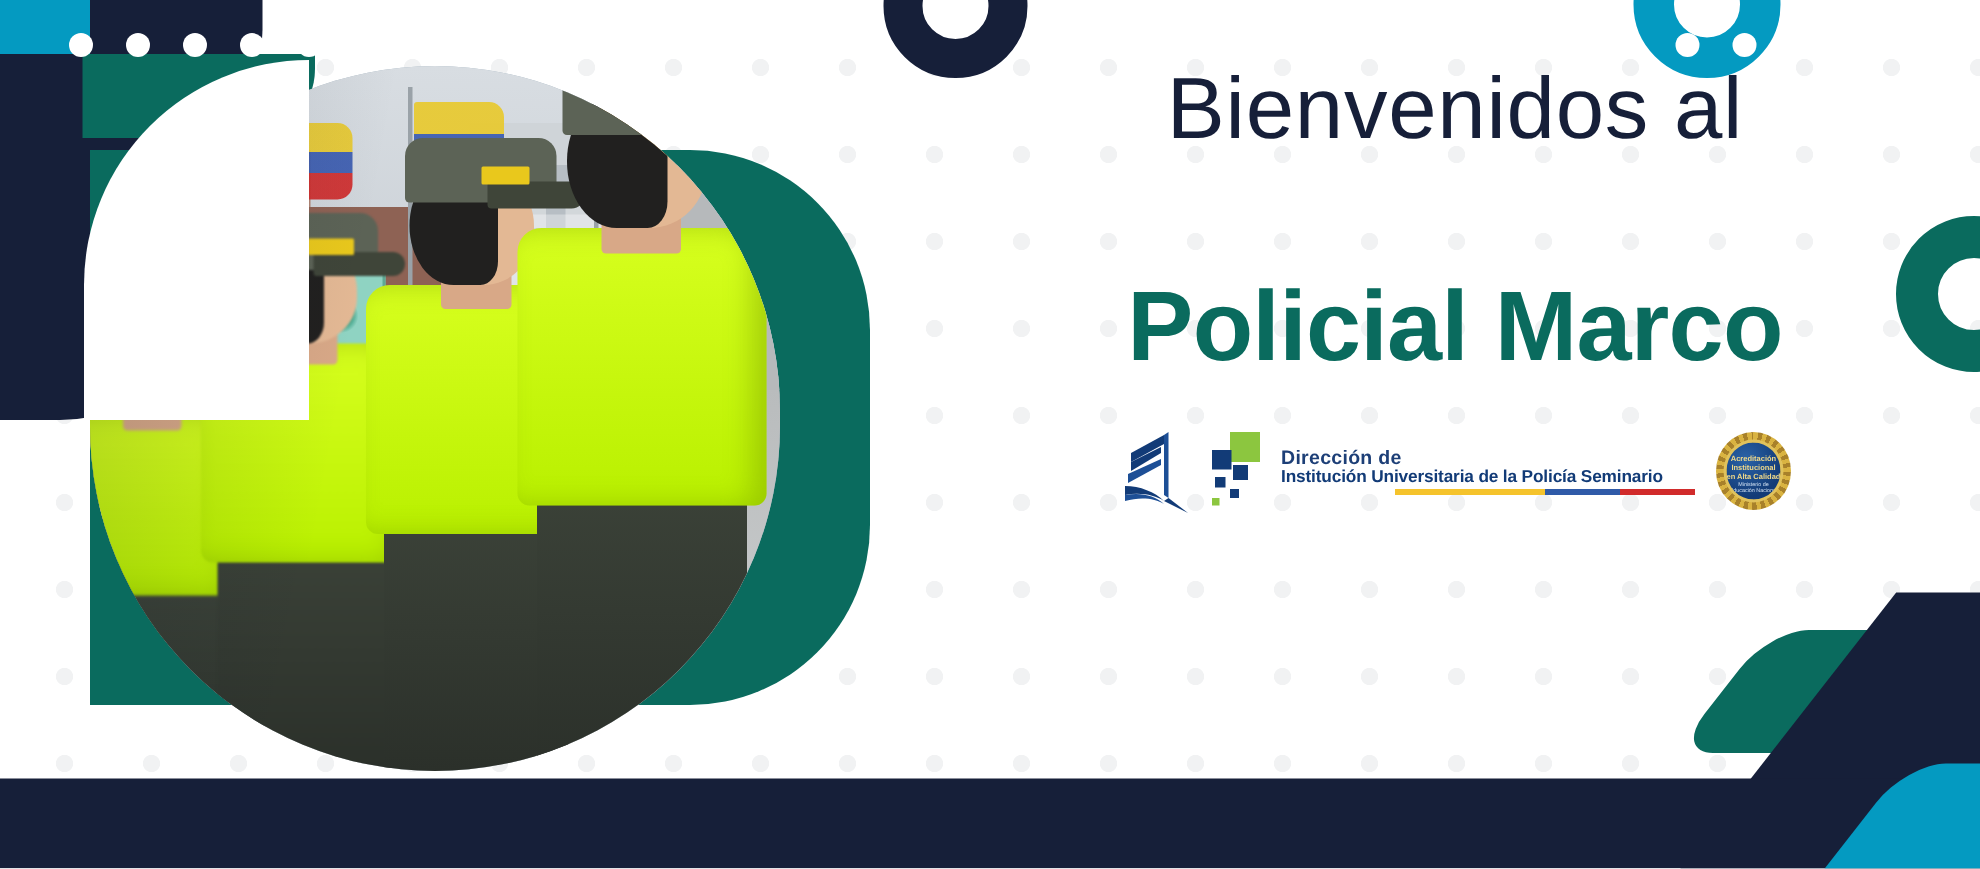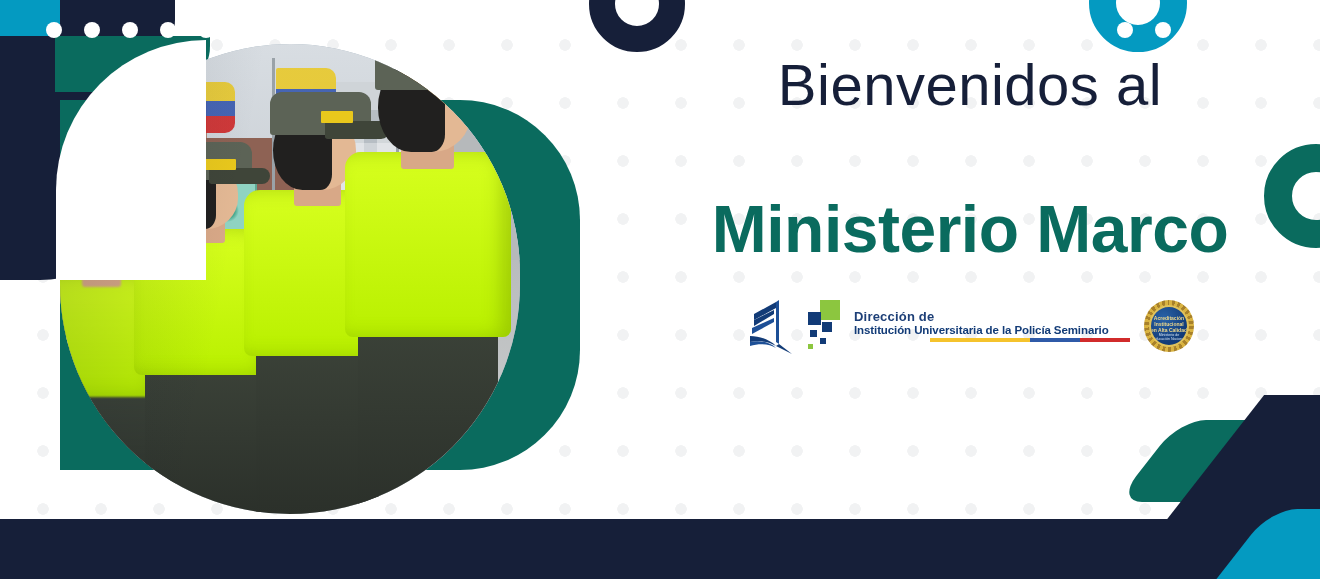--- a/index.html
+++ b/index.html
@@ -172,21 +172,21 @@
   .content{
     position:absolute;
     left:620px; top:0;
     width:700px; height:519px;
     z-index:12;
     display:flex;
     flex-direction:column;
     align-items:center;
   }
   .welcome{
-    margin-top:56px;
+    margin-top:44px;
     font-size:58px;
     font-weight:400;
     color:#161f39;
     letter-spacing:.5px;
     line-height:1;
   }
   .title-main{
     margin-top:82px;
     font-size:66px;
     font-weight:700;
@@ -395,21 +395,21 @@
     </div>
 
     <div class="photo-shade"></div>
   </div>
   <div class="photo-mask-tl"></div>
 
   <div class="content">
 
     <div class="welcome">Bienvenidos al</div>
 
-    <div class="title-main">Ministerio Marco</div>
+    <div class="title-main">Policial Marco</div>
 
 
     <div class="logo-lockup">
 
       <div class="logo-book">
         <svg viewBox="0 0 52 56" width="52" height="56" aria-hidden="true">
           <path d="M30 4 L8 16 L8 22 L30 10 Z" fill="#123b77"></path>
           <path d="M30 4 L30 44 L33 46 L33 2 Z" fill="#1d4f96"></path>
           <path d="M8 22 L8 28 L28 16 L28 12 Z" fill="#123b77"></path>
           <path d="M6 30 L6 36 L28 24 L28 20 Z" fill="#1d4f96"></path>

